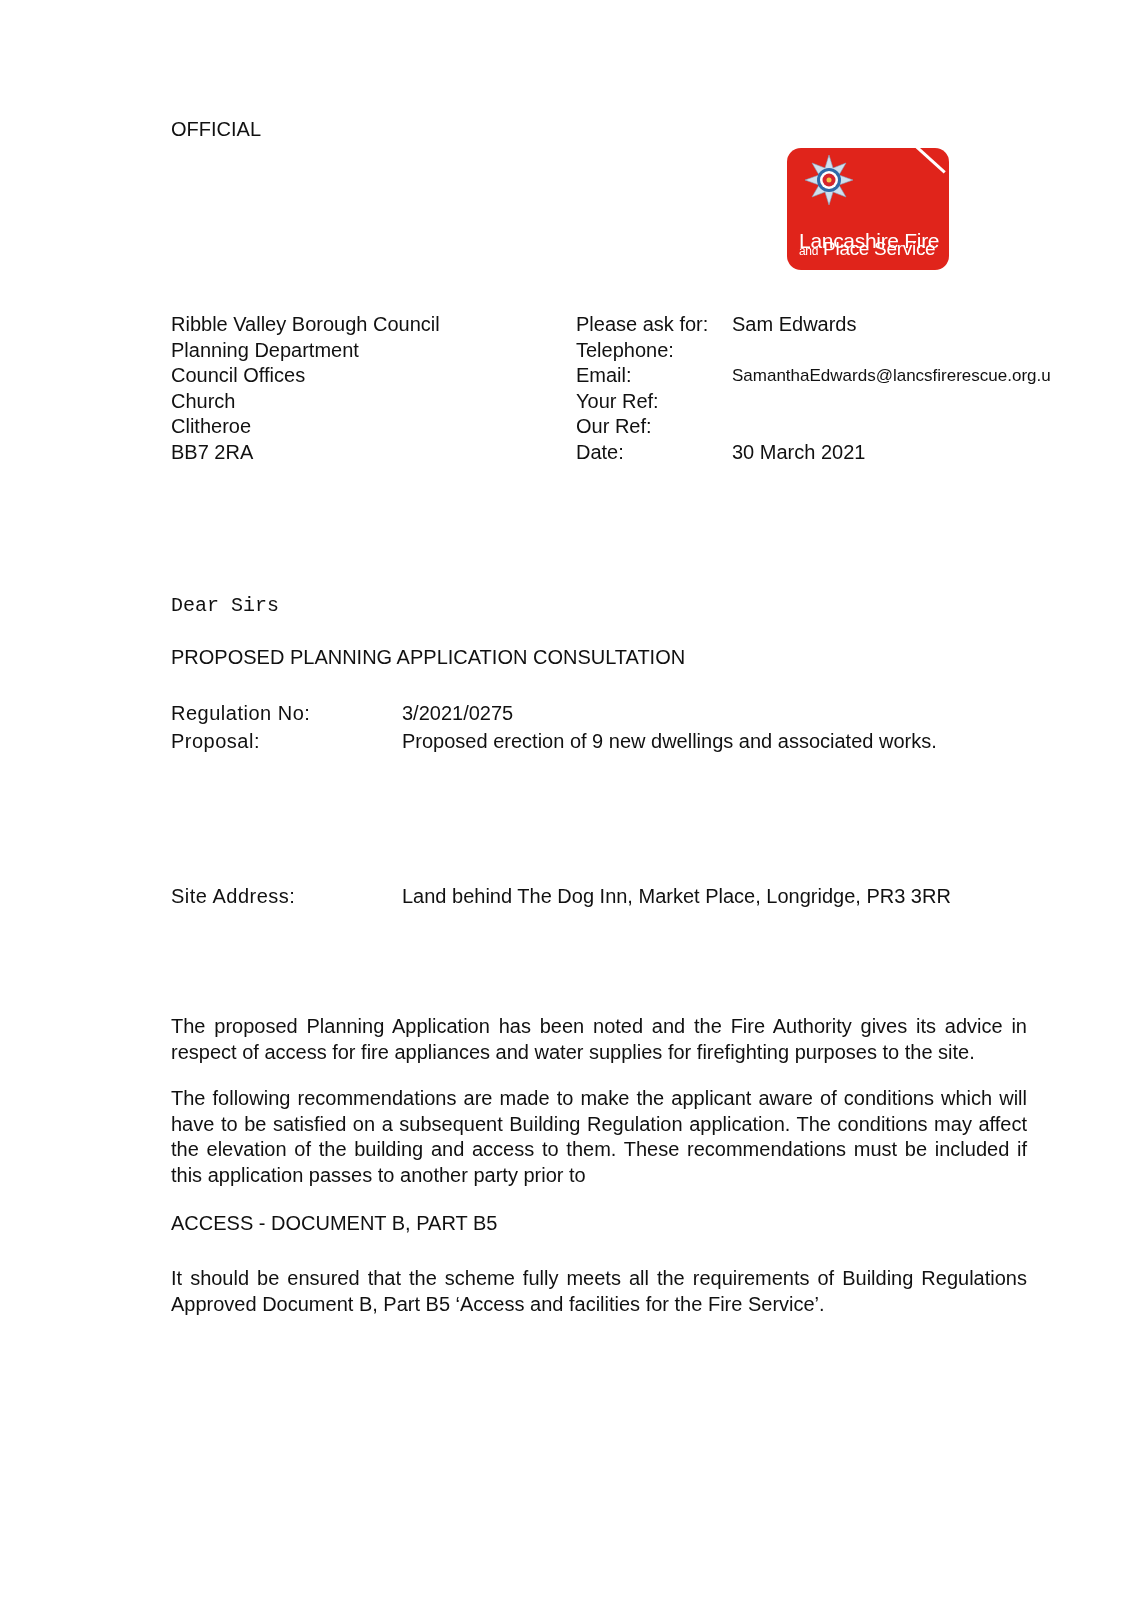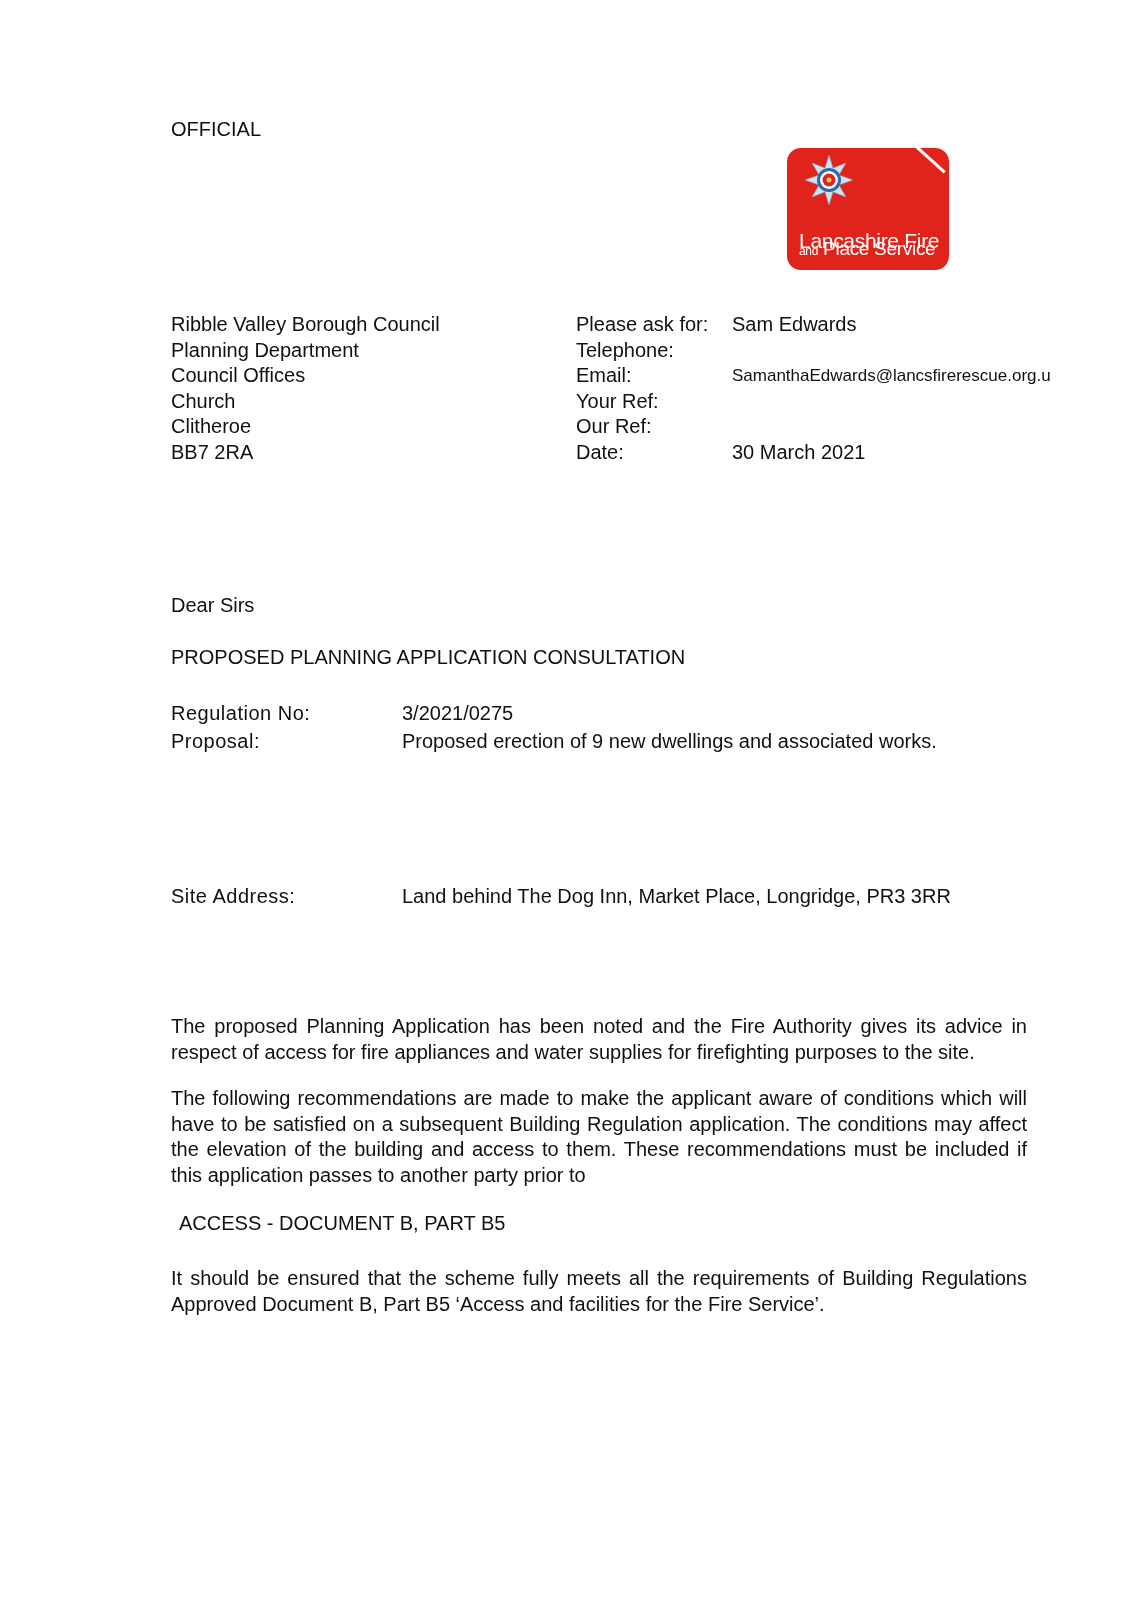--- a/index.html
+++ b/index.html
@@ -12,27 +12,27 @@
   .logo .badge { position:absolute; left:16px; top:6px; width:52px; height:52px; }
   .logo .l1 { position:absolute; left:12px; top:82px; color:#fff; font-size:21px; line-height:22px; white-space:nowrap; letter-spacing:-0.3px; }
   .logo .l2 { position:absolute; left:12px; top:90px; color:#fff; font-size:19px; line-height:22px; white-space:nowrap; letter-spacing:-0.3px; }
   .logo .l2 small { font-size:12px; }
   .addr { left:171px; top:312px; }
   .addr div { font-size:20px; line-height:25.5px; }
   .meta { left:576px; top:312px; }
   .meta .row { position:relative; height:25.5px; font-size:20px; line-height:25.5px; }
   .meta .val { position:absolute; left:156px; top:0; font-size:20px; white-space:nowrap; }
   .meta .val.small { font-size:17px; }
-  .salute { left:171px; top:594px; font-size:20px; }
+  .salute { left:171px; top:594px; font-size:20px;font-family:Liberation Mono, monospace; }
   .heading { left:171px; top:646px; font-size:20px; }
   .kv { left:171px; font-size:20px; line-height:28px; }
   .kv .k { position:absolute; left:0; white-space:nowrap; letter-spacing:0.5px; }
   .kv .v { position:absolute; left:231px; white-space:nowrap; }
   .para { left:171px; width:856px; font-size:20px; line-height:25.5px; text-align:justify; }
-  .sub { left:179px; font-size:20px; }
+  .sub { left:171px; font-size:20px; }
 </style>
 </head>
 <body>
 
 <div class="abs official">OFFICIAL</div>
 
 <div class="abs logo">
   <div class="fold"></div>
   <svg class="badge" viewBox="0 0 52 52">
     <g fill="#cfe0ee" stroke="#7fa3c2" stroke-width="0.6">

